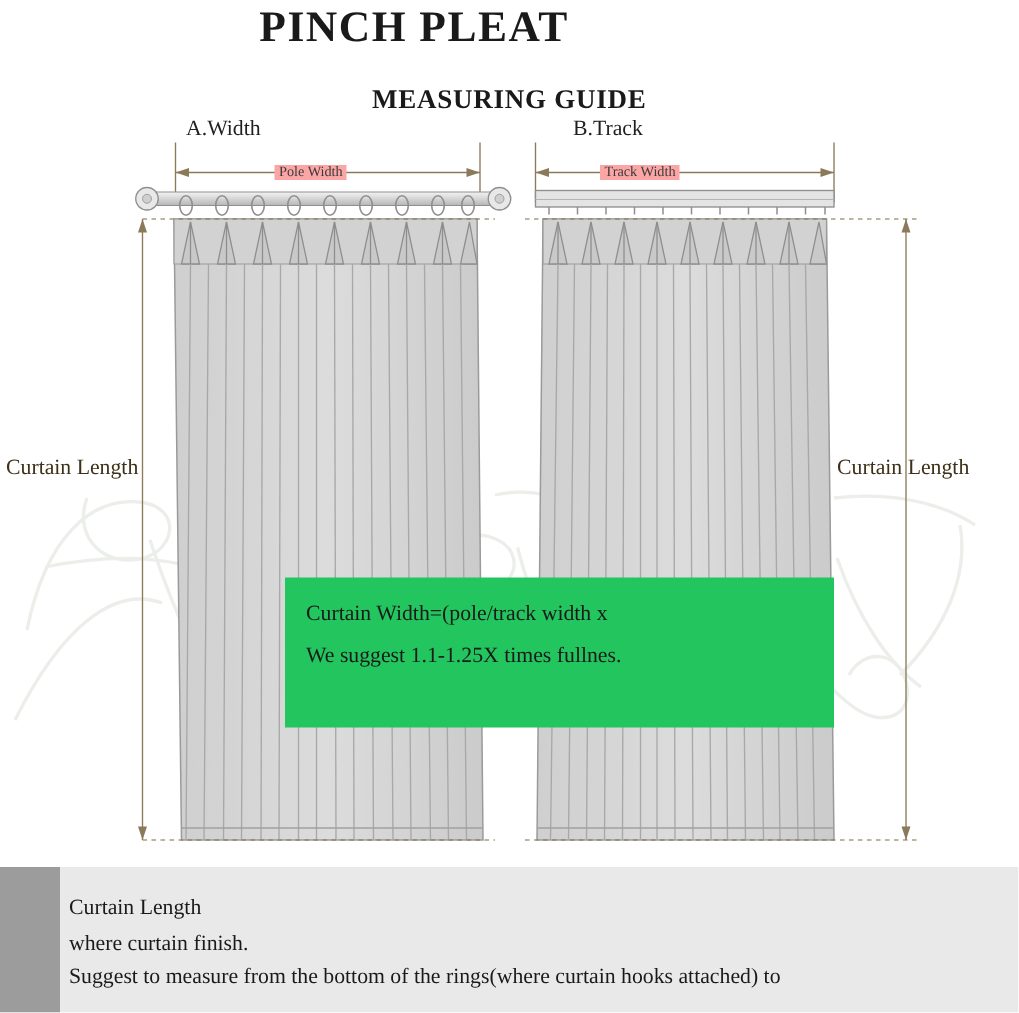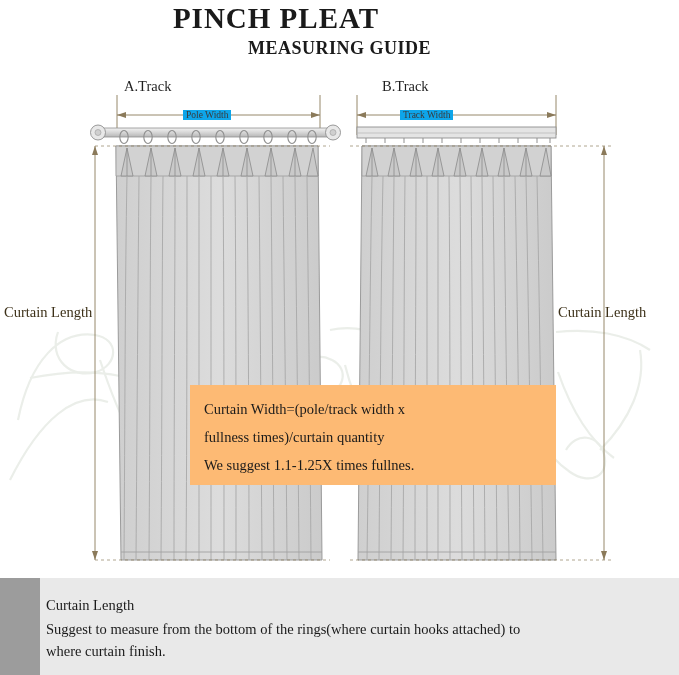--- a/index.html
+++ b/index.html
@@ -23,21 +23,21 @@
     left: 0; top: 2px;
     width: 552px;
     text-align: center;
     font-size: 29px;
     font-weight: bold;
     letter-spacing: 1px;
     color: #1a1a1a;
   }
   #subtitle {
     position: absolute;
-    left: 0; top: 38px;
+    left: 0; top: 56px;
     width: 679px;
     text-align: center;
     font-size: 18px;
     font-weight: bold;
     letter-spacing: 0.5px;
     color: #1a1a1a;
   }
 
   
   .panel-label {
@@ -46,21 +46,21 @@
     color: #1f1f1f;
   }
   #label-pole  { left: 124px; top: 78px; }
   #label-track { left: 382px; top: 78px; text-align: center; }
 
   
   .width-caption {
     position: absolute;
     font-size: 9.5px;
     color: #3a3a3a;
-    background: #0ea5e9;
+    background: #fca5a5;
     padding: 0 3px;
   }
   #cap-pole-width  { left: 183px; top: 110px; }
   #cap-track-width { left: 400px; top: 110px; }
 
   
   .length-label {
     position: absolute;
     font-size: 14.5px;
     color: #3c3018;
@@ -76,21 +76,21 @@
     pointer-events: none;
     opacity: 0.5;
   }
 
   
   #formula {
     position: absolute;
     left: 190px; top: 385px;
     width: 366px;
     height: 100px;
-    background: #fdba74;
+    background: #22c55e;
     padding: 10px 14px 0 14px;
   }
   #formula div {
     font-size: 14.5px;
     color: #1a1a1a;
     line-height: 28px;
     white-space: nowrap;
   }
 
   
@@ -130,21 +130,21 @@
   }
 </style>
 </head>
 <body>
 
 <div id="page">
 
   <div id="title">PINCH PLEAT</div>
   <div id="subtitle">MEASURING GUIDE</div>
 
-  <div class="panel-label" id="label-pole">A.Track</div>
+  <div class="panel-label" id="label-pole">A.Width</div>
   <div class="panel-label" id="label-track">B.Track</div>
 
   <svg id="watermark" viewBox="0 0 679 440">
     <g fill="none" stroke="#cfd8cc" stroke-width="2.2" opacity="0.85">
 
       <path d="M18 300 C 30 240, 60 210, 95 215 C 120 219, 118 245, 96 252 C 72 259, 48 240, 58 212"></path>
       <path d="M30 258 C 60 252, 92 250, 120 256"></path>
       <path d="M10 360 C 40 300, 75 270, 108 282"></path>
       <path d="M100 240 C 120 300, 140 340, 165 360 C 185 375, 205 365, 200 342 C 196 322, 172 320, 162 338"></path>
       <path d="M185 250 C 205 300, 228 330, 252 344"></path>
@@ -350,26 +350,25 @@
   </svg>
 
   <div class="width-caption" id="cap-pole-width">Pole Width</div>
   <div class="width-caption" id="cap-track-width">Track Width</div>
 
   <div class="length-label" id="len-left">Curtain Length</div>
   <div class="length-label" id="len-right">Curtain Length</div>
 
   <div id="formula">
     <div>Curtain Width=(pole/track width x</div>
-    <div>fullness times)/curtain quantity</div>
     <div>We suggest 1.1-1.25X times fullnes.</div>
   </div>
 
   <div id="footer">
     <div id="footer-bar"></div>
     <div id="footer-text">
       <div class="ft-title">Curtain Length</div>
+      <div class="ft-line">where curtain finish.</div>
       <div class="ft-line">Suggest to measure from the bottom of the rings(where curtain hooks attached) to</div>
-      <div class="ft-line">where curtain finish.</div>
     </div>
   </div>
 
 </div>
 
 </body></html>

